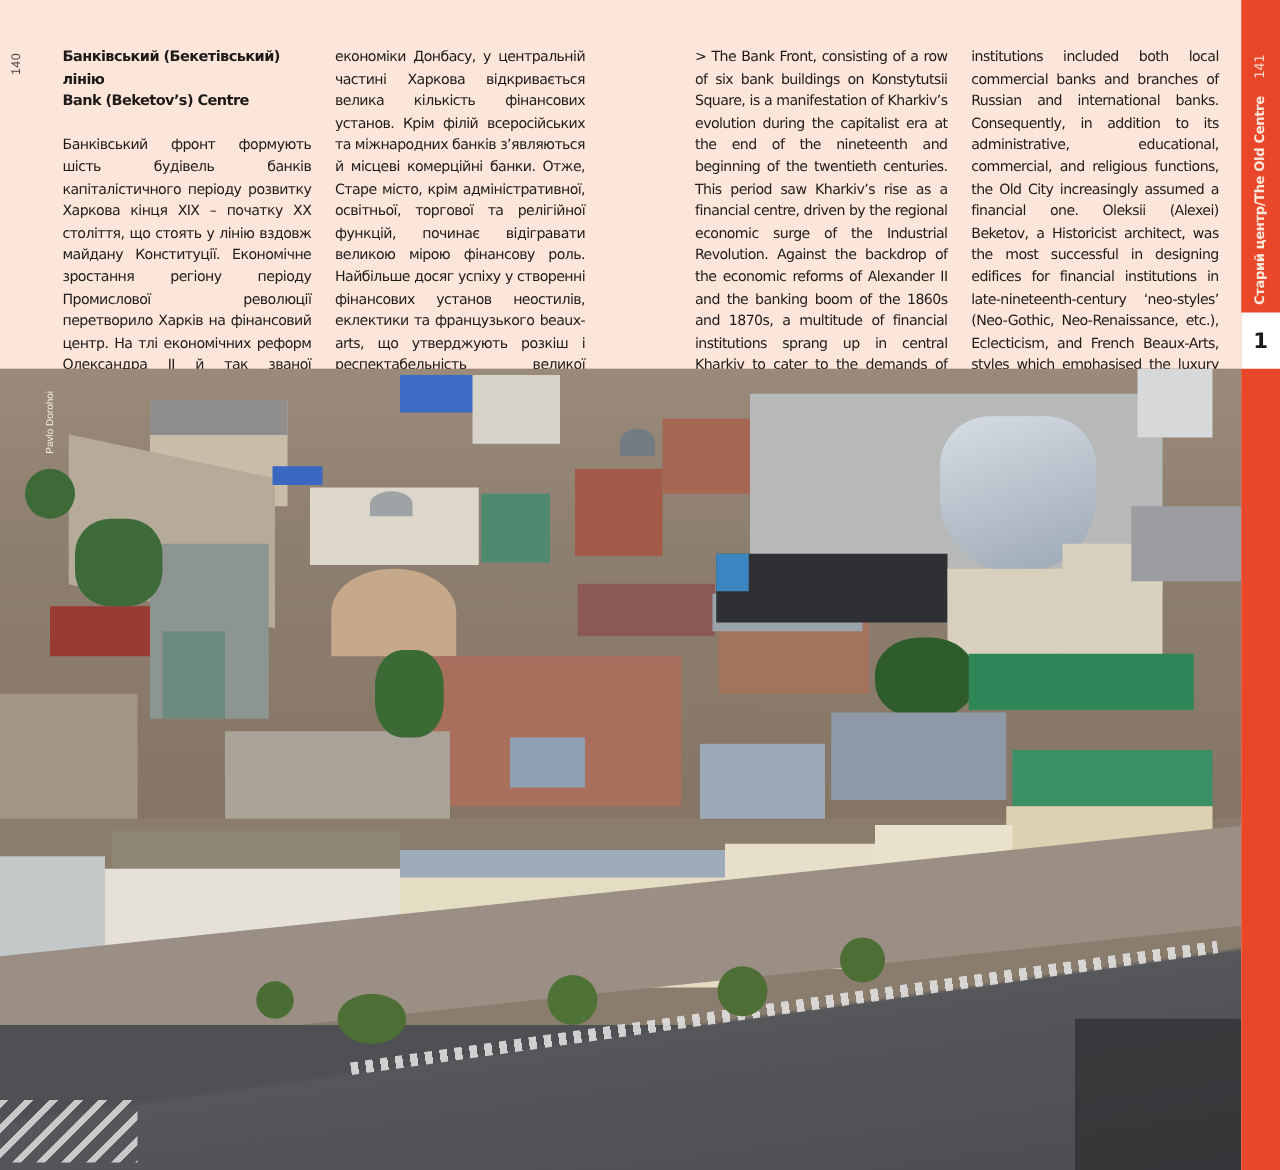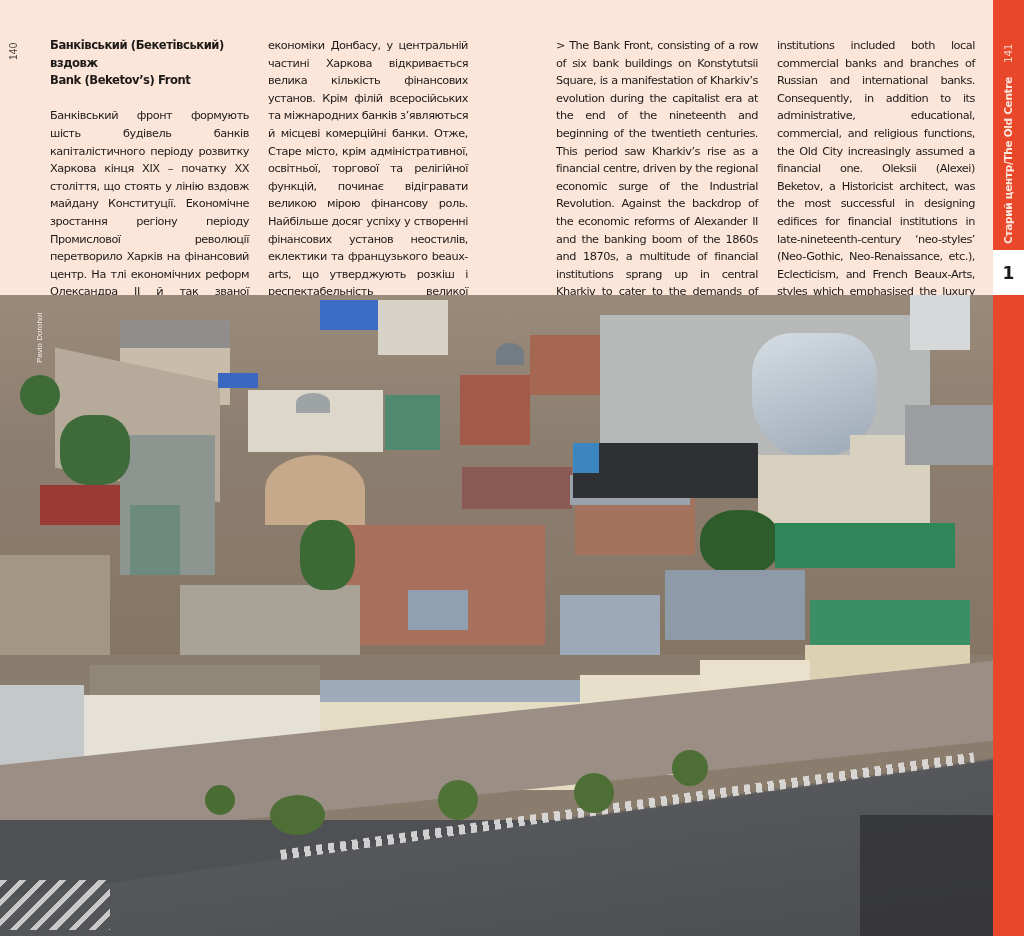--- a/index.html
+++ b/index.html
@@ -28,22 +28,22 @@
 </head>
 <body>
 
 <div class="page">
   <div class="folio-left">
       <span>140</span>
     </div>
 
   <div class="col c1">
     <div class="title">
-      <div>Банківський (Бекетівський) вздовж</div>
-      <div>Bank (Beketov’s) Front</div>
+      <div>Банківський (Бекетівський) лінію</div>
+      <div>Bank (Beketov’s) Centre</div>
     </div>
     <p>Банківський фронт формують шість будівель банків капіталістичного періоду розвитку Харкова кінця XIX – початку XX століття, що стоять у лінію вздовж майдану Конституції. Економічне зростання регіону періоду Промислової революції перетворило Харків на фінансовий центр. На тлі економічних реформ Олександра II й так званої банківської лихоманки 1860–1870-х років для обслуговування як потреб харківських промислових підприємств, так і ресурсної</p>
   </div>
 
   <div class="col c2">
     <p>економіки Донбасу, у центральній частині Харкова відкривається велика кількість фінансових установ. Крім філій всеросійських та міжнародних банків з’являються й місцеві комерційні банки. Отже, Старе місто, крім адміністративної, освітньої, торгової та релігійної функцій, починає відігравати великою мірою фінансову роль. Найбільше досяг успіху у створенні фінансових установ неостилів, еклектики та французького beaux-arts, що утверджують розкіш і респектабельність великої буржуазії, історицист Олексій Бекетов. Тому Банківський фронт також називають Бекетівським фронтом.</p>
   </div>
 
   <div class="col c3">
     <p>&gt; The Bank Front, consisting of a row of six bank buildings on Konstytutsii Square, is a manifestation of Kharkiv’s evolution during the capitalist era at the end of the nineteenth and beginning of the twentieth centuries. This period saw Kharkiv’s rise as a financial centre, driven by the regional economic surge of the Industrial Revolution. Against the backdrop of the economic reforms of Alexander II and the banking boom of the 1860s and 1870s, a multitude of financial institutions sprang up in central Kharkiv to cater to the demands of both local industrial enterprises and the rapidly developing mining industry in the Donbas region. These financial</p>

